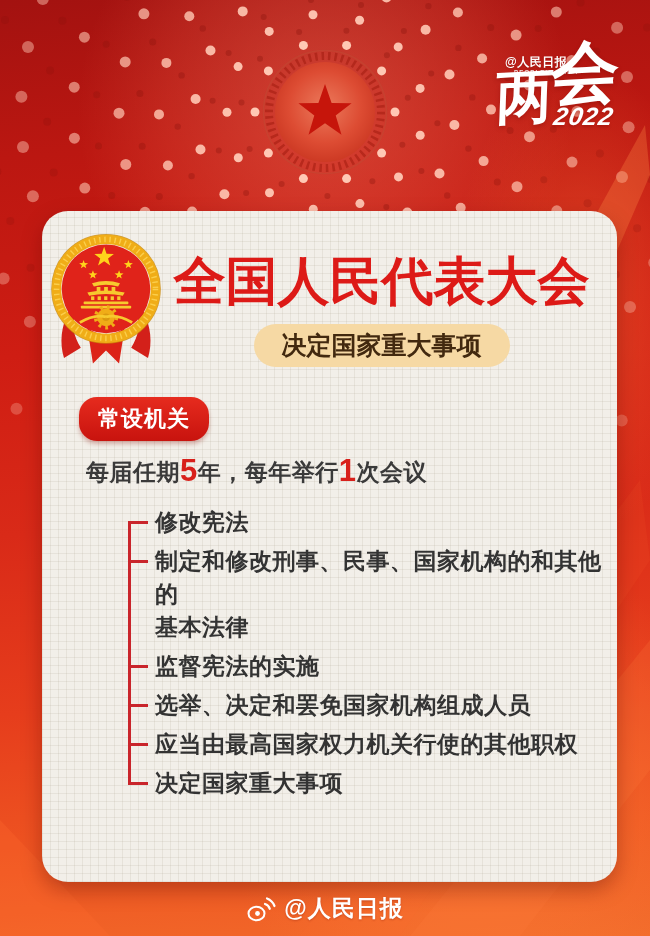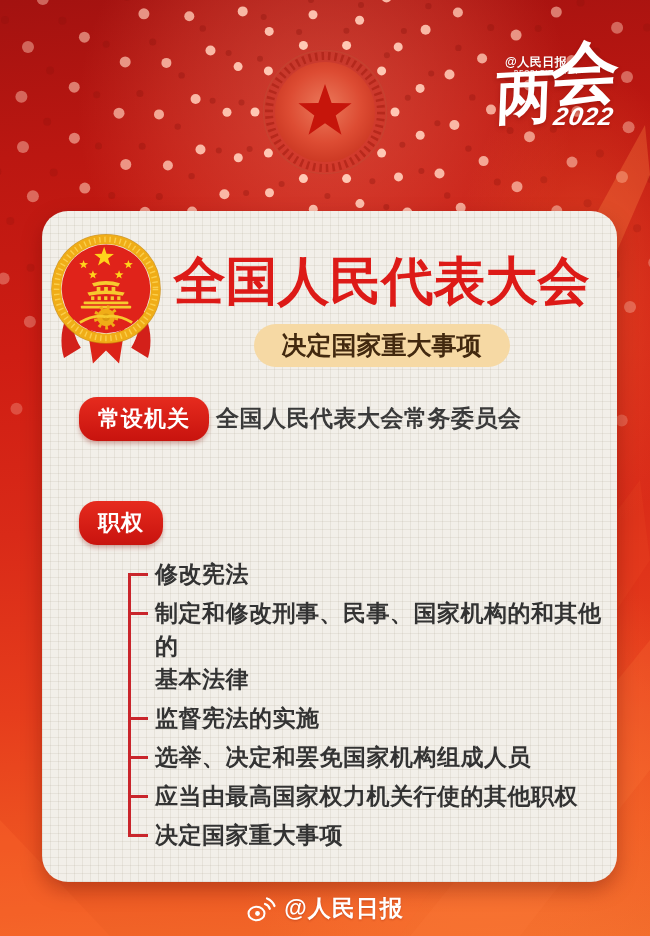--- a/index.html
+++ b/index.html
@@ -559,26 +559,23 @@
     </svg>
     <div class="title-col">
       <h1 class="page-title">全国人民代表大会</h1>
       <div class="subtitle-badge">决定国家重大事项</div>
     </div>
   </div>
 
   <div class="rows">
     <div class="info-row">
       <span class="pill">常设机关</span>
-      <span class="row-text">全国人民代表大会常务委员会</span>
     </div>
     <div class="info-row">
-    </div>
-    <div class="info-row">
-      <span class="pill">职权</span>
+      <span class="row-text"><span>每届任期</span><span class="hl">5</span><span>年，每年举行</span><span class="hl">1</span><span>次会议</span></span>
     </div>
   </div>
 
   <ul class="powers">
     <div class="vline"></div>
 
   <li>修改宪法</li>
       <li>制定和修改刑事、民事、国家机构的和其他的
 基本法律</li>
       <li>监督宪法的实施</li>

